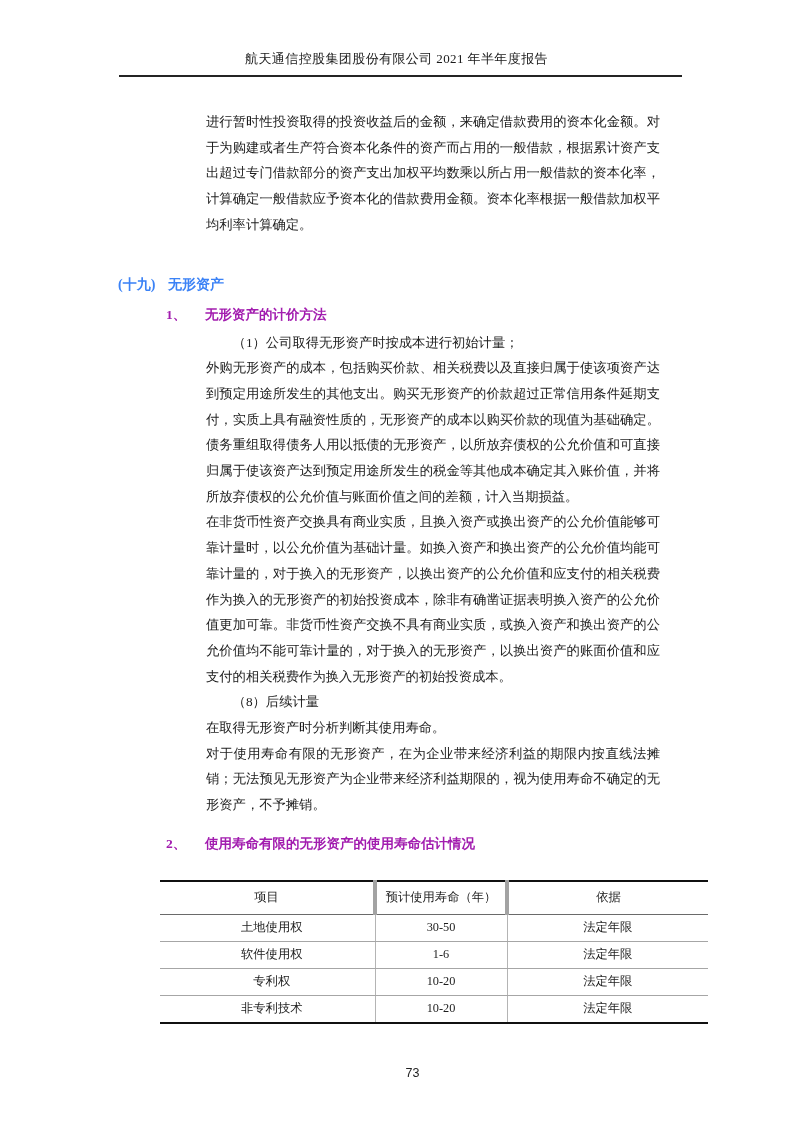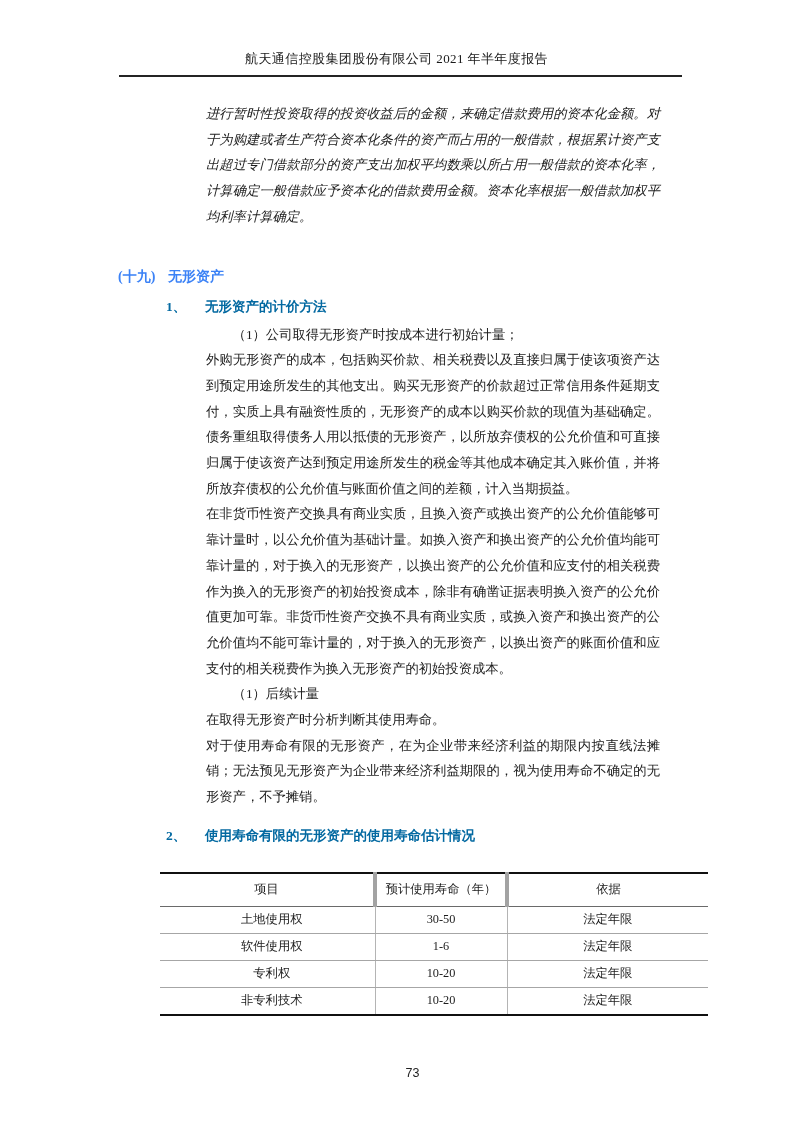--- a/index.html
+++ b/index.html
@@ -29,35 +29,35 @@
     border-top: 2.2px solid #242424;
   }
   
   .body-text {
     width: 454px;
     font-size: 13.3px;
     line-height: 25.7px;
     text-align: justify;
     color: #1c1c1c;
   }
-  .intro-para { margin: 24px 0 0 206px; font-style: italic; }
+  .intro-para { margin: 32px 0 0 206px; }
   .section-heading {
     margin: 37px 0 0 118px;
     font-size: 14px;
     font-weight: bold;
     line-height: 20px;
     color: #3b82f6;
   }
   .sec-num { display: inline-block; width: 50px; }
   .sub-heading {
     margin: 9px 0 0 166px;
     font-size: 13.5px;
     font-weight: bold;
     line-height: 21px;
-    color: #0369a1;
+    color: #a21caf;
   }
   .sub-num { display: inline-block; width: 39px; }
   .sub-heading.second { margin-top: 15px; }
   .body-block { margin: 5px 0 0 206px; }
   .body-block p { margin: 0; }
   .para-indent { text-indent: 2em; }
   
   .life-table {
     margin: 26px 0 0 160px;
     width: 548px;
@@ -117,21 +117,21 @@
     </div>
 
     <div class="sub-heading">
       <span class="sub-num">1、</span><span>无形资产的计价方法</span>
     </div>
 
     <div class="body-text body-block">
       <p class="para-indent">（1）公司取得无形资产时按成本进行初始计量；</p>
       <p>外购无形资产的成本，包括购买价款、相关税费以及直接归属于使该项资产达到预定用途所发生的其他支出。购买无形资产的价款超过正常信用条件延期支付，实质上具有融资性质的，无形资产的成本以购买价款的现值为基础确定。债务重组取得债务人用以抵债的无形资产，以所放弃债权的公允价值和可直接归属于使该资产达到预定用途所发生的税金等其他成本确定其入账价值，并将所放弃债权的公允价值与账面价值之间的差额，计入当期损益。</p>
       <p>在非货币性资产交换具有商业实质，且换入资产或换出资产的公允价值能够可靠计量时，以公允价值为基础计量。如换入资产和换出资产的公允价值均能可靠计量的，对于换入的无形资产，以换出资产的公允价值和应支付的相关税费作为换入的无形资产的初始投资成本，除非有确凿证据表明换入资产的公允价值更加可靠。非货币性资产交换不具有商业实质，或换入资产和换出资产的公允价值均不能可靠计量的，对于换入的无形资产，以换出资产的账面价值和应支付的相关税费作为换入无形资产的初始投资成本。</p>
-      <p class="para-indent">（1）后续计量</p>
+      <p class="para-indent">（8）后续计量</p>
       <p>在取得无形资产时分析判断其使用寿命。</p>
       <p>对于使用寿命有限的无形资产，在为企业带来经济利益的期限内按直线法摊销；无法预见无形资产为企业带来经济利益期限的，视为使用寿命不确定的无形资产，不予摊销。</p>
     </div>
 
     <div class="sub-heading second">
       <span class="sub-num">2、</span><span>使用寿命有限的无形资产的使用寿命估计情况</span>
     </div>
 
     <table class="life-table">
       <colgroup>

